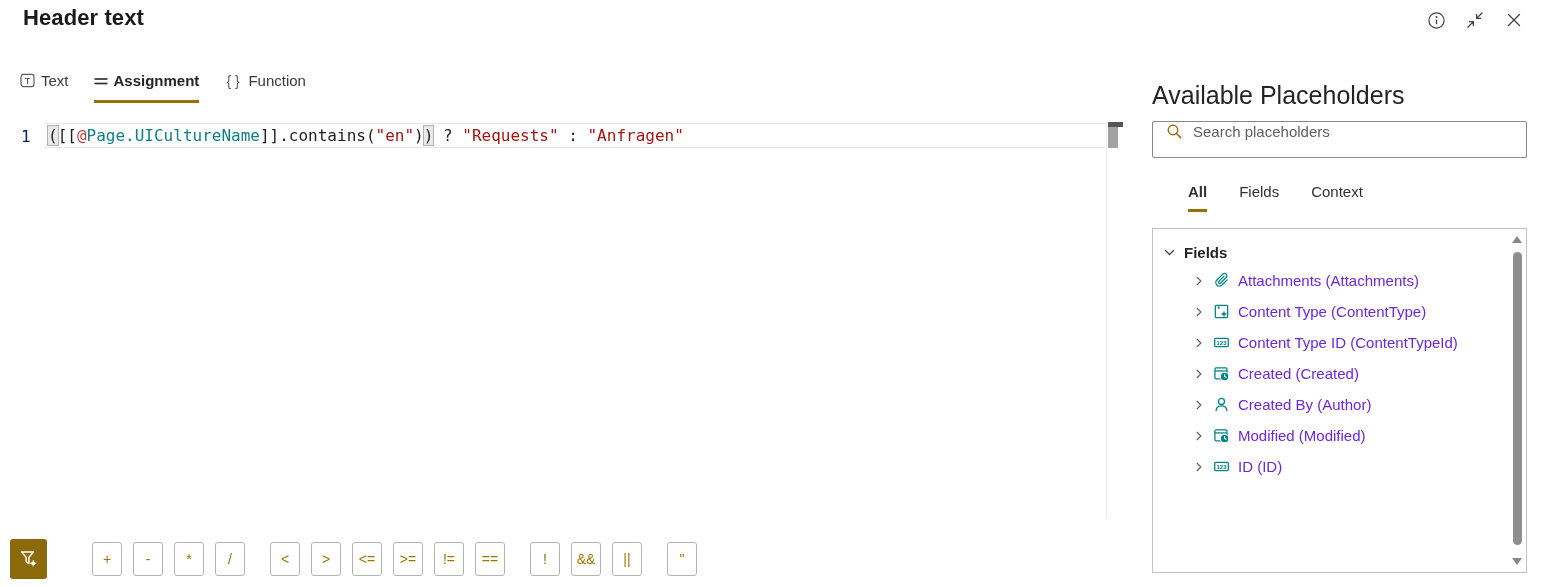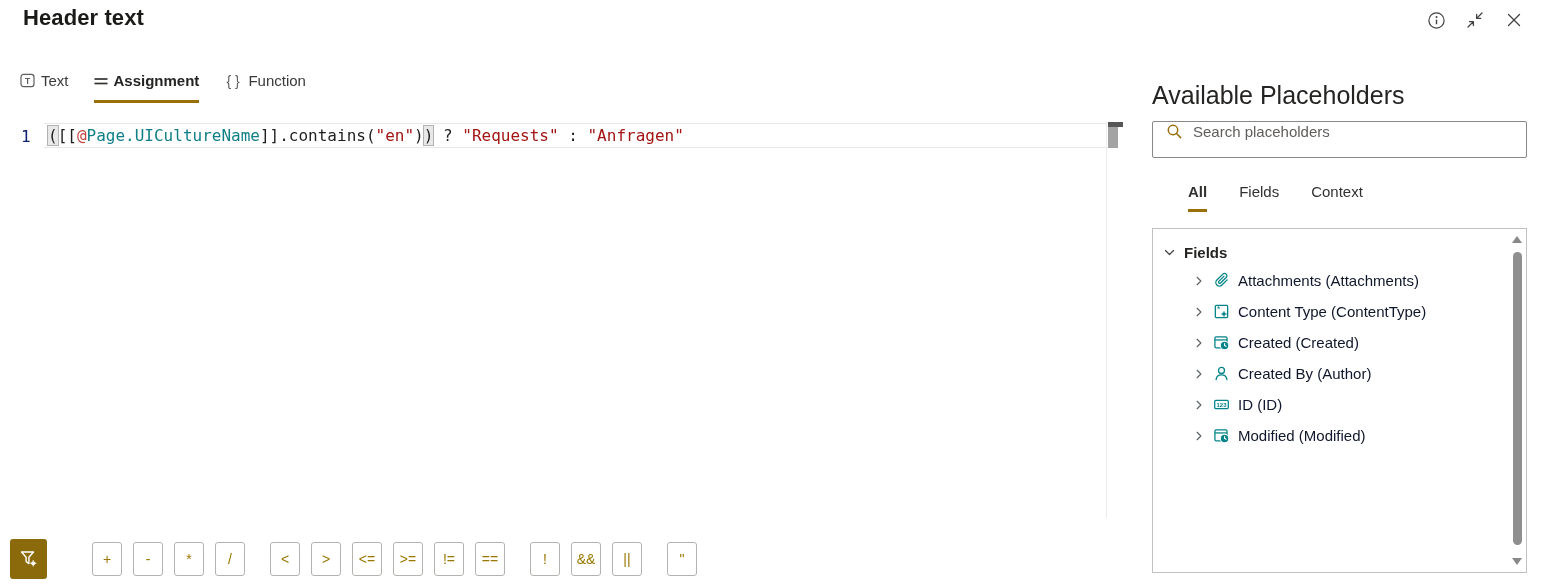--- a/index.html
+++ b/index.html
@@ -44,21 +44,21 @@
   .search-box { height:37px; border:1px solid #8a8886; border-radius:2px; display:flex; align-items:center; gap:10px; padding:0 8px 16px 13px; background:#fff; }
   .search-box input { border:none; outline:none; flex:1; font-size:15px; font-family:inherit; color:#323130; background:transparent; }
   .search-box input::placeholder { color:#605e5c; }
   .sb-tabs { margin-top:25px; display:flex; gap:32px; }
   .sb-tab { font-size:15px; color:#323130; padding-bottom:9px; border-bottom:3px solid transparent; background:none; border-top:none; border-left:none; border-right:none; cursor:pointer; font-family:inherit; }
   .sb-tab.active { font-weight:700; border-bottom-color:#986f0b;margin-left:36px; }
 
   .placeholder-panel { margin-top:16px; height:345px; border:1px solid #c1c1c1; position:relative; overflow:hidden; background:#fff; }
   .tree { padding:10px 26px 0 10px; }
   .group-row { display:flex; align-items:center; gap:8px; height:26px; font-size:15px; font-weight:600; color:#252423; cursor:pointer; }
-  .item-row { display:flex; align-items:center; gap:8px; height:31px; padding-left:30px; font-size:15px; color:#0f172a; cursor:pointer; white-space:nowrap; }
+  .item-row { display:flex; align-items:center; gap:8px; height:31px; padding-left:30px; font-size:15px; color:#6d28d9; cursor:pointer; white-space:nowrap; }
   .item-row .ph-icon { flex:0 0 auto; display:grid; place-items:center; }
 
   .panel-scrollbar { position:absolute; right:0; top:0; width:17px; height:100%; background:#fff; }
   .arrow-up { position:absolute; top:7px; left:3px; width:0; height:0; border-left:5.5px solid transparent; border-right:5.5px solid transparent; border-bottom:7px solid #8a8886; cursor:pointer; }
   .arrow-down { position:absolute; bottom:7px; left:3px; width:0; height:0; border-left:5.5px solid transparent; border-right:5.5px solid transparent; border-top:7px solid #8a8886; cursor:pointer; }
   .panel-thumb { position:absolute; left:3.5px; top:23px; width:9px; height:293px; background:#8f8f8f; border-radius:4.5px; cursor:pointer; }
 
   svg { display:block; }
 </style>
 </head>
@@ -217,20 +217,32 @@
                 <rect x="9.9" y="7.8" width="0.9" height="1.2"></rect>
                 <rect x="9.9" y="11.8" width="0.9" height="1.2"></rect>
                 <rect x="7.8" y="9.9" width="1.2" height="0.9"></rect>
                 <rect x="11.8" y="9.9" width="1.2" height="0.9"></rect>
               </g>
             </svg>
           </span>
           <span>Content Type (ContentType)</span>
         </div>
 
+        <div class="item-row">
+          <svg width="12" height="12" viewBox="0 0 16 16">
+              <path d="M5.5 3 L10.5 8 L5.5 13" fill="none" stroke="#5c6166" stroke-width="1.5" stroke-linecap="round" stroke-linejoin="round"></path>
+            </svg>
+          <span class="ph-icon">
+            <svg width="17" height="17" viewBox="0 0 16 16">
+              <rect x="1.6" y="4.2" width="12.8" height="7.6" rx="1" fill="none" stroke="#038387" stroke-width="1.2"></rect>
+              <text x="8" y="10.2" font-size="5.6" font-weight="bold" fill="#038387" text-anchor="middle" font-family="Liberation Sans, sans-serif">123</text>
+            </svg>
+          </span>
+          <span>Content Type ID (ContentTypeId)</span>
+        </div>
 
         <div class="item-row">
           <svg width="12" height="12" viewBox="0 0 16 16">
               <path d="M5.5 3 L10.5 8 L5.5 13" fill="none" stroke="#5c6166" stroke-width="1.5" stroke-linecap="round" stroke-linejoin="round"></path>
             </svg>
           <span class="ph-icon">
             <svg width="17" height="17" viewBox="0 0 16 16">
               <rect x="1.8" y="2.8" width="11.4" height="10.2" rx="1.2" fill="none" stroke="#038387" stroke-width="1.2"></rect>
               <line x1="1.8" y1="5.6" x2="13.2" y2="5.6" stroke="#038387" stroke-width="1.2"></line>
               <circle cx="10.9" cy="10.9" r="4" fill="#038387" stroke="#fff" stroke-width="1"></circle>
@@ -256,45 +268,45 @@
           <span>Created By (Author)</span>
         </div>
 
 
         <div class="item-row">
           <svg width="12" height="12" viewBox="0 0 16 16">
               <path d="M5.5 3 L10.5 8 L5.5 13" fill="none" stroke="#5c6166" stroke-width="1.5" stroke-linecap="round" stroke-linejoin="round"></path>
             </svg>
           <span class="ph-icon">
             <svg width="17" height="17" viewBox="0 0 16 16">
-              <rect x="1.6" y="4.2" width="12.8" height="7.6" rx="1" fill="none" stroke="#038387" stroke-width="1.2"></rect>
-              <text x="8" y="10.2" font-size="5.6" font-weight="bold" fill="#038387" text-anchor="middle" font-family="Liberation Sans, sans-serif">123</text>
-            </svg>
-          </span>
-          <span>ID (ID)</span>
-        </div>
-
-        <div class="item-row">
-          <svg width="12" height="12" viewBox="0 0 16 16">
-              <path d="M5.5 3 L10.5 8 L5.5 13" fill="none" stroke="#5c6166" stroke-width="1.5" stroke-linecap="round" stroke-linejoin="round"></path>
-            </svg>
-          <span class="ph-icon">
-            <svg width="17" height="17" viewBox="0 0 16 16">
               <rect x="1.8" y="2.8" width="11.4" height="10.2" rx="1.2" fill="none" stroke="#038387" stroke-width="1.2"></rect>
               <line x1="1.8" y1="5.6" x2="13.2" y2="5.6" stroke="#038387" stroke-width="1.2"></line>
               <circle cx="10.9" cy="10.9" r="4" fill="#038387" stroke="#fff" stroke-width="1"></circle>
               <g stroke="#fff" stroke-width="1" stroke-linecap="round">
                 <line x1="10.9" y1="9" x2="10.9" y2="10.9"></line>
                 <line x1="10.9" y1="10.9" x2="12.3" y2="11.6"></line>
               </g>
             </svg>
           </span>
           <span>Modified (Modified)</span>
         </div>
 
+        <div class="item-row">
+          <svg width="12" height="12" viewBox="0 0 16 16">
+              <path d="M5.5 3 L10.5 8 L5.5 13" fill="none" stroke="#5c6166" stroke-width="1.5" stroke-linecap="round" stroke-linejoin="round"></path>
+            </svg>
+          <span class="ph-icon">
+            <svg width="17" height="17" viewBox="0 0 16 16">
+              <rect x="1.6" y="4.2" width="12.8" height="7.6" rx="1" fill="none" stroke="#038387" stroke-width="1.2"></rect>
+              <text x="8" y="10.2" font-size="5.6" font-weight="bold" fill="#038387" text-anchor="middle" font-family="Liberation Sans, sans-serif">123</text>
+            </svg>
+          </span>
+          <span>ID (ID)</span>
+        </div>
+
 
 
       </div>
 
       <div class="panel-scrollbar">
         <div class="arrow-up"></div>
         <div class="panel-thumb"></div>
         <div class="arrow-down"></div>
       </div>
     </div>

